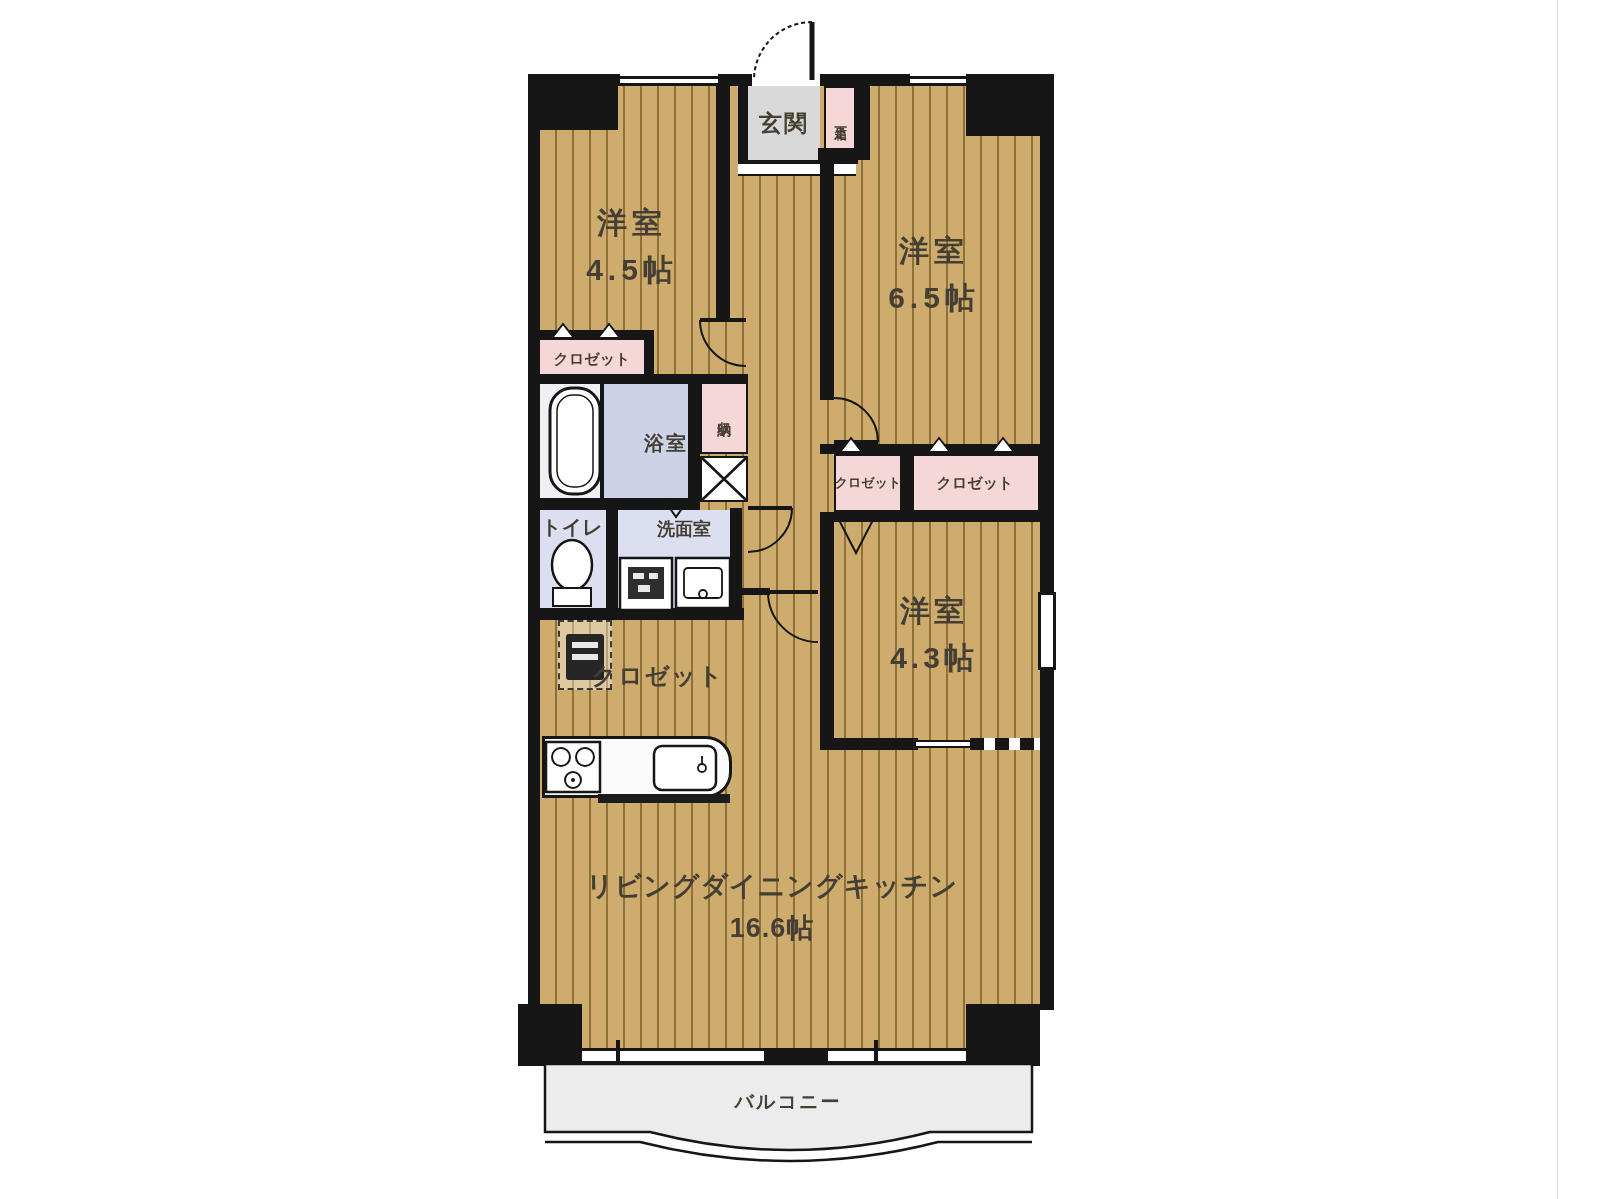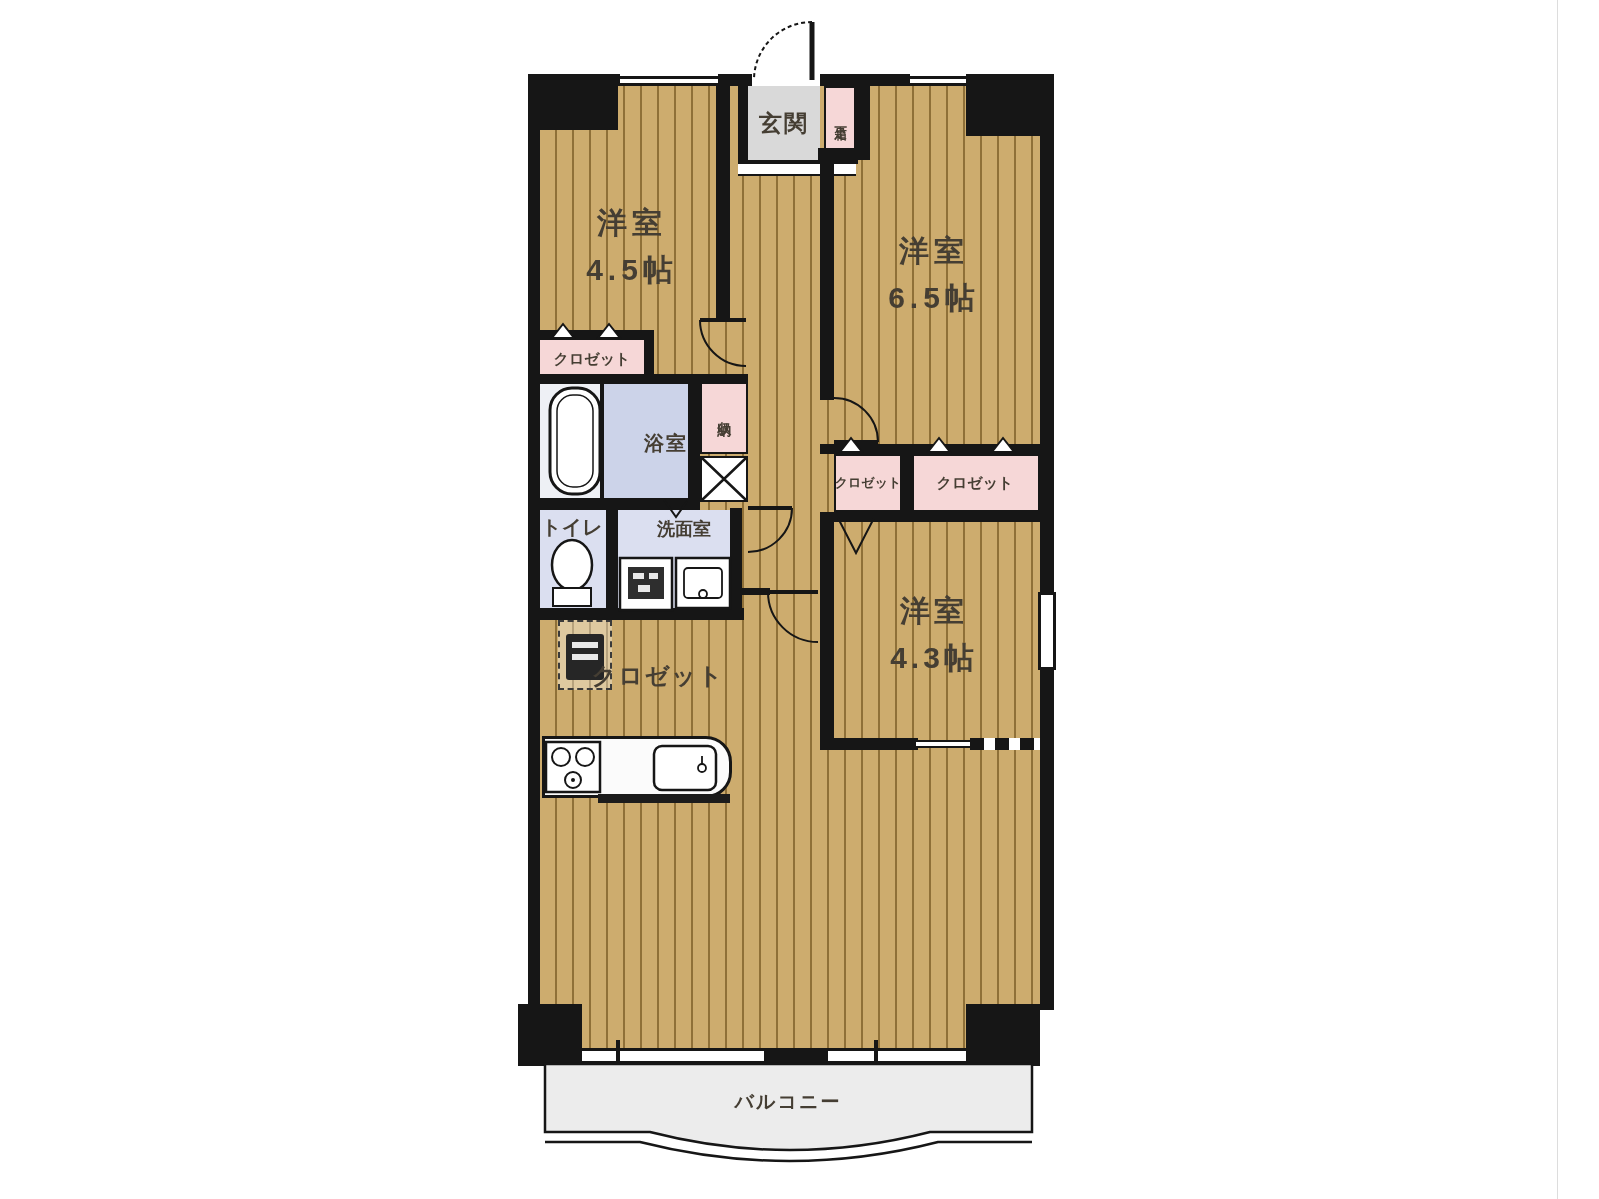--- a/index.html
+++ b/index.html
@@ -165,20 +165,24 @@
     <div>4.5帖</div>
   </div>
   <div class="lbl" style="left:934px;top:274px;font-size:30px;letter-spacing:5px">
     <div>洋室</div>
     <div>6.5帖</div>
   </div>
   <div class="lbl" style="left:934px;top:634px;font-size:30px;letter-spacing:4px">
     <div>洋室</div>
     <div>4.3帖</div>
   </div>
+  <div class="lbl" style="left:772px;top:908px;font-size:27px;letter-spacing:1px">
+    <div>リビングダイニングキッチン</div>
+    <div>16.6帖</div>
+  </div>
   <div class="lbl" style="left:784px;top:124px;font-size:23px;letter-spacing:2px">玄関</div>
   <div class="lbl vert" style="left:840px;top:118px;font-size:12.5px;font-weight:600">下足箱</div>
   <div class="lbl" style="left:666px;top:443px;font-size:20px;letter-spacing:2px">浴室</div>
   <div class="lbl vert" style="left:724px;top:412px;font-size:14px;font-weight:600">収納</div>
   <div class="lbl" style="left:572px;top:527px;font-size:20px">トイレ</div>
   <div class="lbl" style="left:684px;top:530px;font-size:18px">洗面室</div>
   <div class="lbl" style="left:658px;top:676px;font-size:24px;letter-spacing:2px">クロゼット</div>
   <div class="lbl" style="left:592px;top:359px;font-size:15px">クロゼット</div>
   <div class="lbl" style="left:868px;top:483px;font-size:13px">クロゼット</div>
   <div class="lbl" style="left:975px;top:483px;font-size:15px">クロゼット</div>

